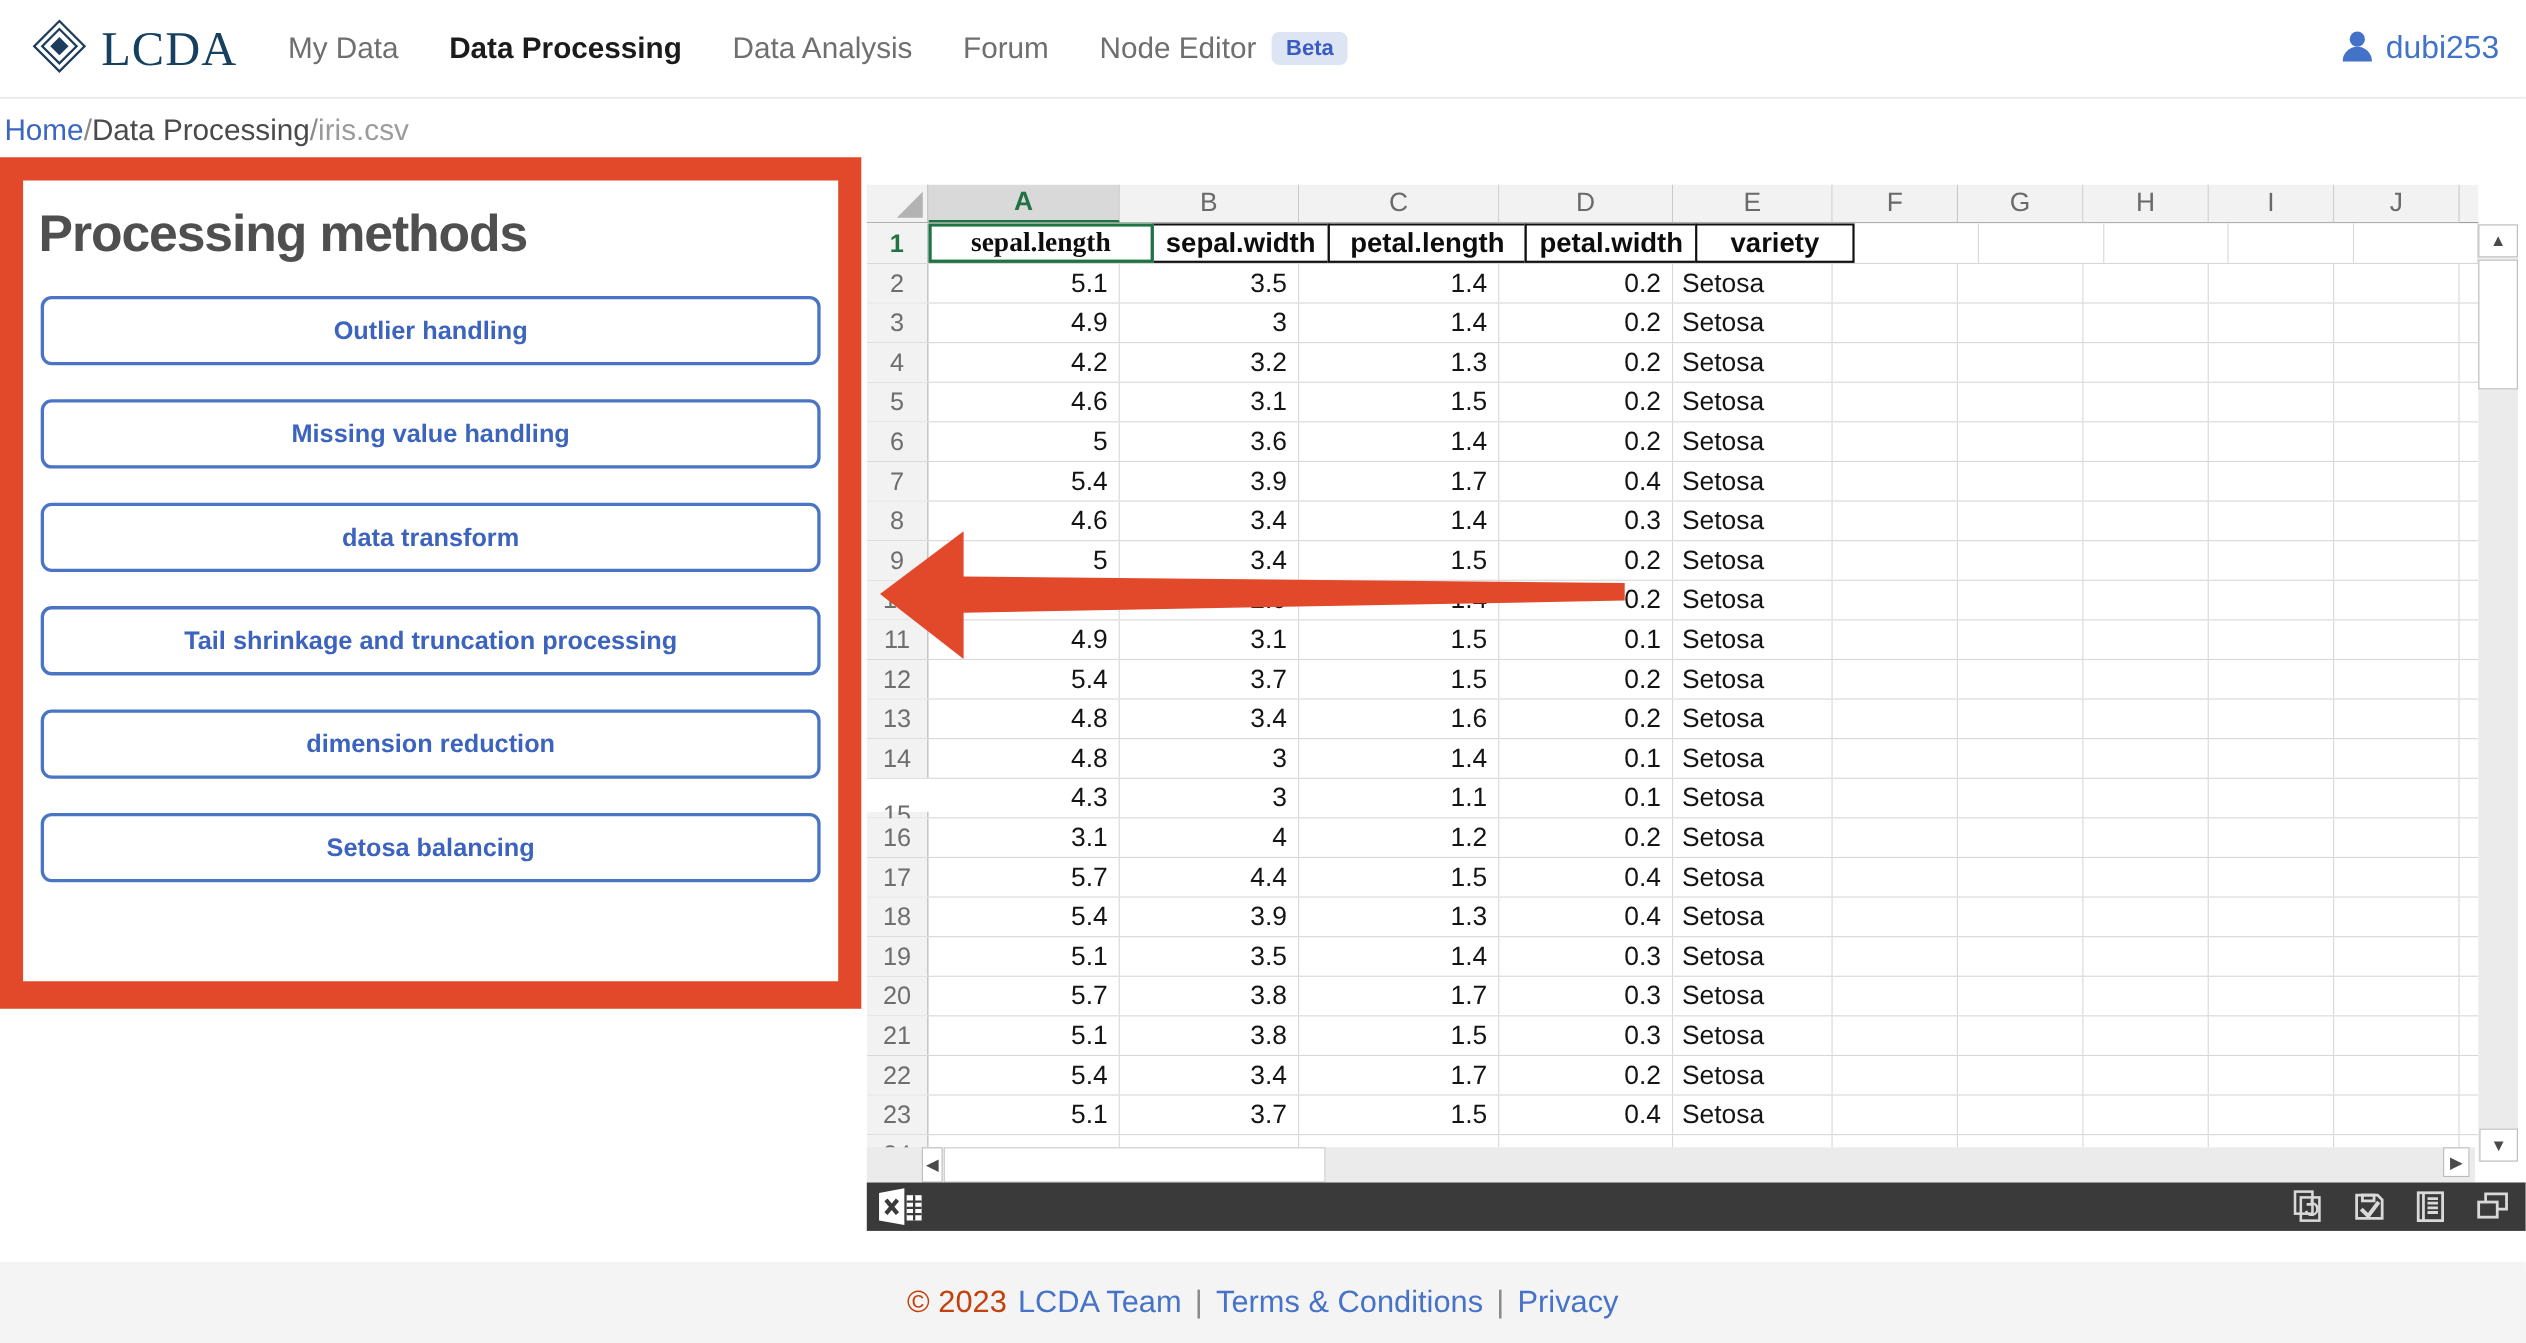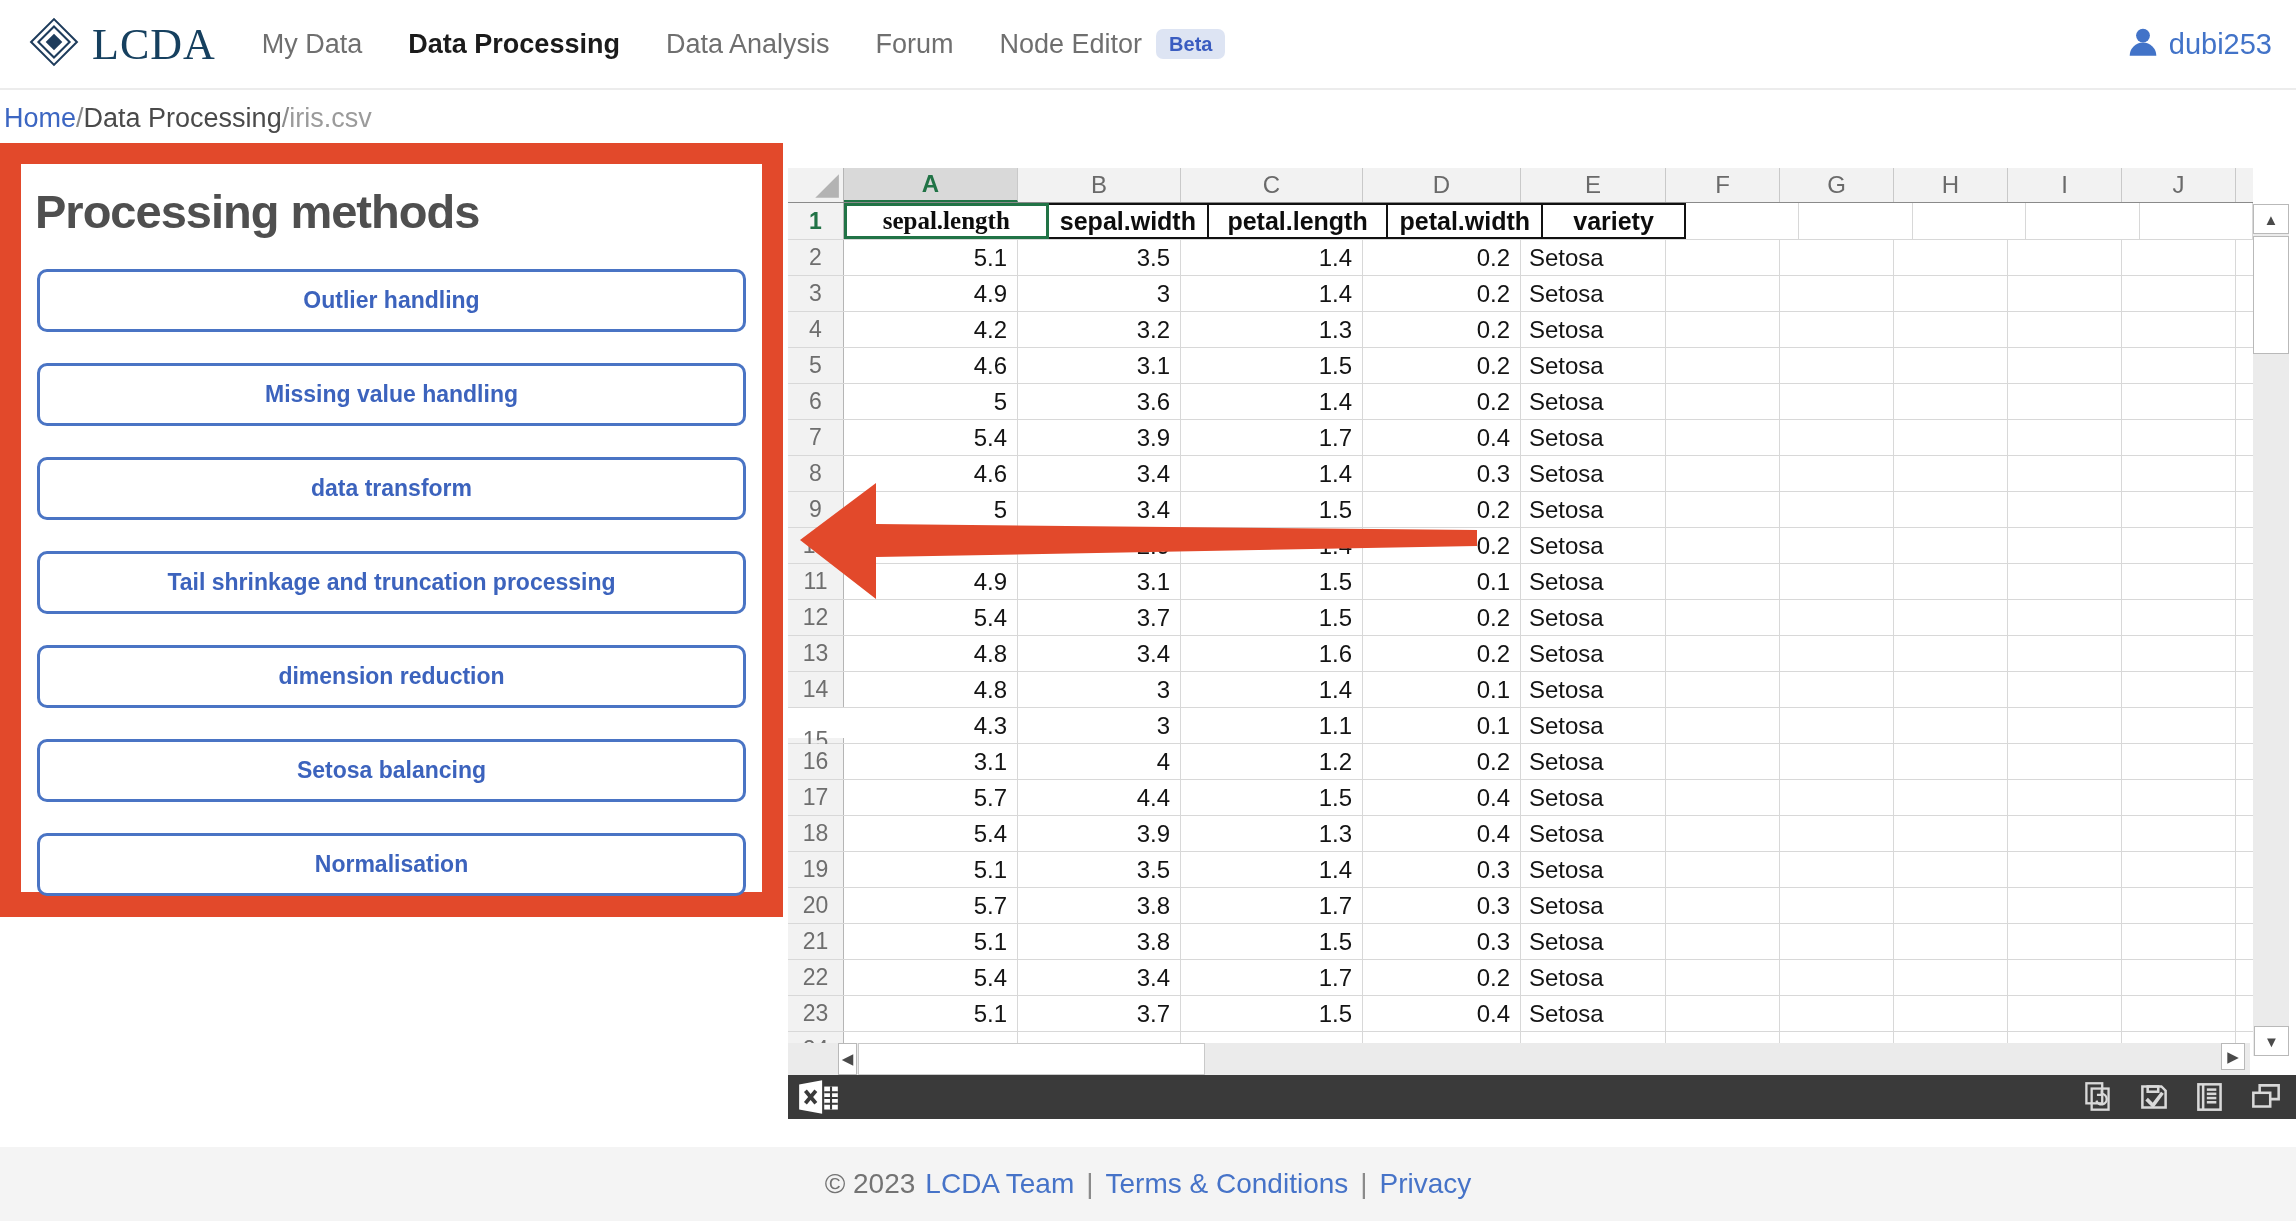--- a/index.html
+++ b/index.html
@@ -77,21 +77,21 @@
   .tb-left{margin-left:8px;display:flex;align-items:center;cursor:pointer;}
   .tb-right{margin-left:auto;margin-right:10px;display:flex;align-items:center;gap:16px;}
   .tb-icon{width:40px;height:38px;display:flex;align-items:center;justify-content:center;cursor:pointer;}
 
   
   .arrow-overlay{position:absolute;left:0;top:0;width:2296px;height:1221px;z-index:10;pointer-events:none;}
 
   
   .footer{position:absolute;left:0;top:1147px;width:2296px;height:74px;background:#f4f4f4;
           display:flex;align-items:center;justify-content:center;font-size:28px;}
-  .f-copy{color:#737373;margin-right:10px;}
+  .f-copy{color:#c2410c;margin-right:10px;}
   .f-link{color:#4673c8;cursor:pointer;}
   .f-sep{color:#8a8a8a;margin:0 12px;}
 </style>
 </head>
 <body>
 
 <div class="topnav">
   <div class="brand">
     <span>
       <svg width="52" height="52" viewBox="0 0 50 50" fill="none" stroke="#1e3c5c" stroke-width="2">
@@ -141,21 +141,20 @@
 
 <div class="panel">
   <div class="panel-title">Processing methods</div>
   <div class="panel-btns" id="panel-btns">
       <button class="panel-btn">Outlier handling</button>
       <button class="panel-btn">Missing value handling</button>
       <button class="panel-btn">data transform</button>
       <button class="panel-btn">Tail shrinkage and truncation processing</button>
       <button class="panel-btn">dimension reduction</button>
       <button class="panel-btn">Setosa balancing</button>
-      <button class="panel-btn">Normalisation</button>
     </div>
 </div>
 
 <div class="sheet">
   <div class="letters-row" id="letters-row">
       <div class="corner" style="width: 56px;">
         <svg width="30" height="30" viewBox="0 0 28 28" style="position:absolute;right:2px;bottom:2px;">
           <polygon points="4,26 26,4 26,26" fill="#b3b3b3"></polygon>
         </svg>
       </div>

